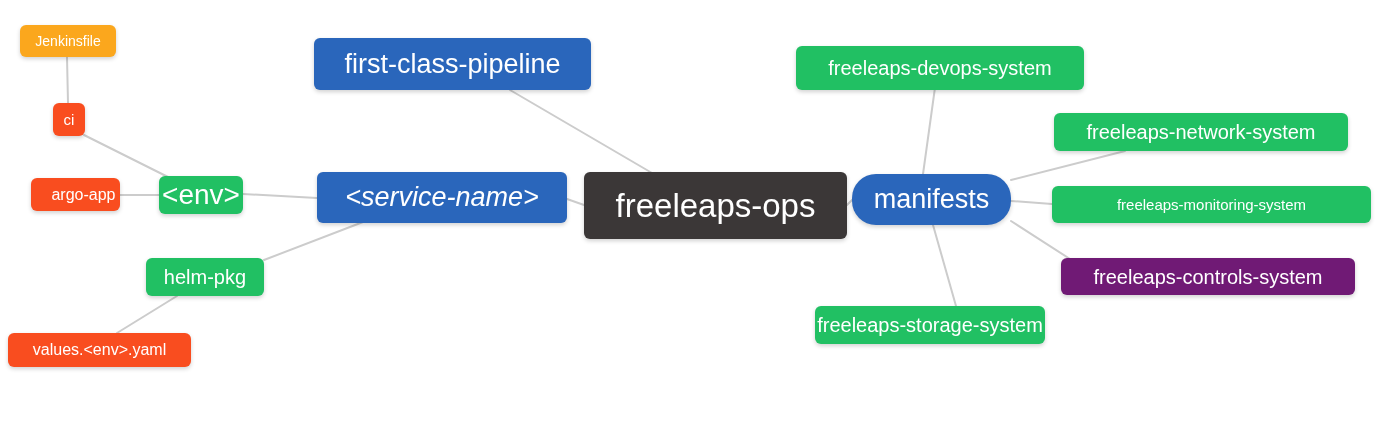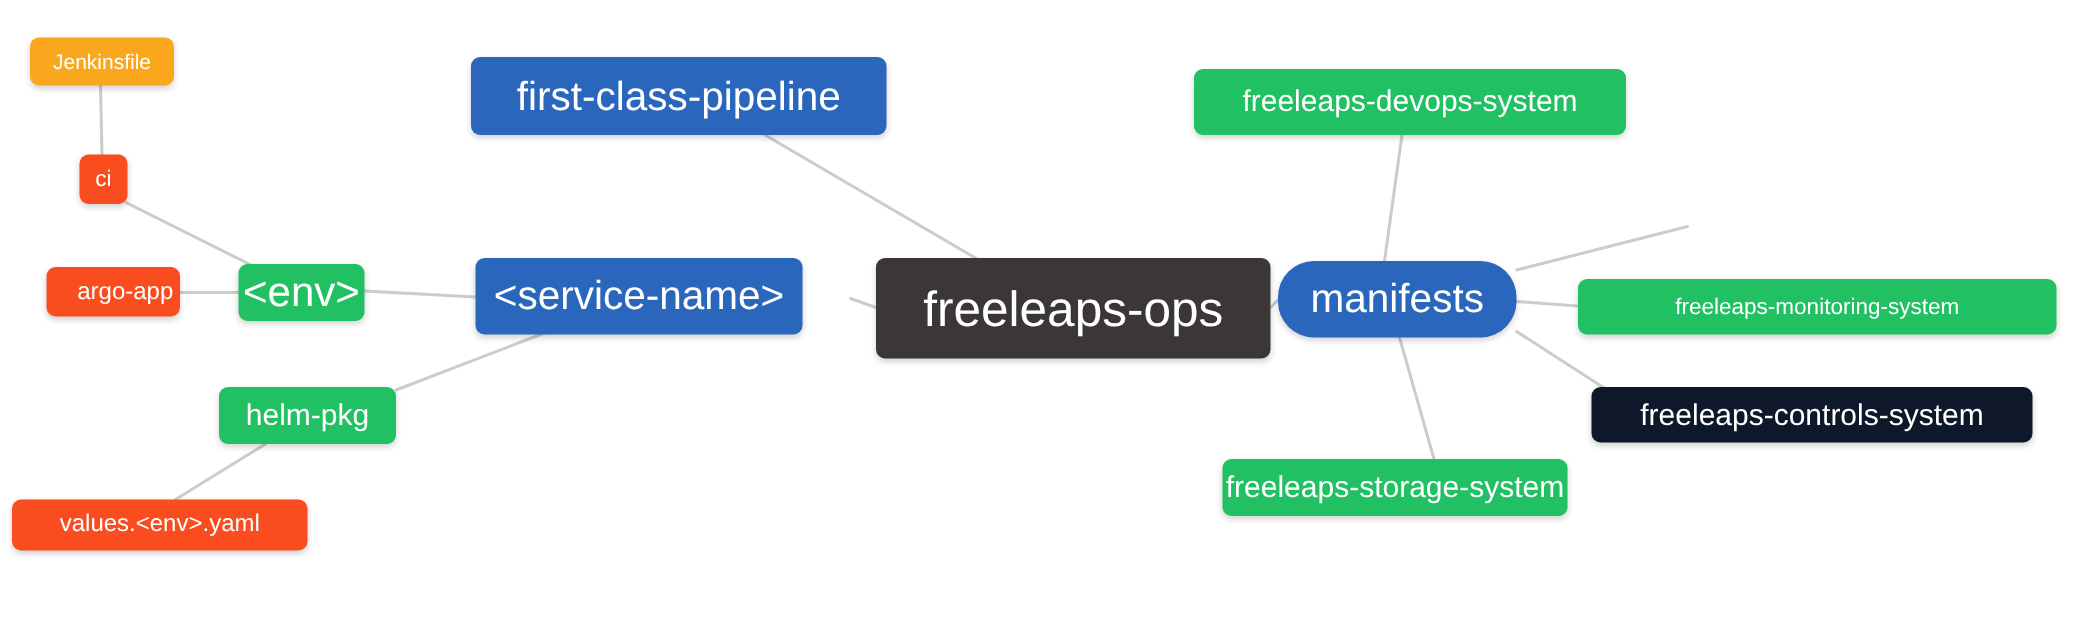--- a/index.html
+++ b/index.html
@@ -50,25 +50,26 @@
       <line x1="847" y1="205" x2="852" y2="200" stroke="#cccccc" stroke-width="2" stroke-linecap="round"></line>
       <line x1="923" y1="174" x2="938" y2="66" stroke="#cccccc" stroke-width="2" stroke-linecap="round"></line>
       <line x1="1011" y1="180" x2="1125" y2="151" stroke="#cccccc" stroke-width="2" stroke-linecap="round"></line>
       <line x1="1011" y1="201" x2="1052" y2="204" stroke="#cccccc" stroke-width="2" stroke-linecap="round"></line>
       <line x1="1011" y1="221" x2="1070" y2="259" stroke="#cccccc" stroke-width="2" stroke-linecap="round"></line>
       <line x1="933" y1="225" x2="956" y2="306" stroke="#cccccc" stroke-width="2" stroke-linecap="round"></line>
     </svg>
 
 <div class="node" style="left: 584px; top: 172px; width: 263px; height: 67px; background: rgb(59, 55, 55); color: rgb(255, 255, 255); font-size: 33px;">freeleaps-ops</div>
     <div class="node" style="left: 314px; top: 38px; width: 277px; height: 52px; background: rgb(42, 102, 187); color: rgb(255, 255, 255); font-size: 27px;">first-class-pipeline</div>
-    <div class="node" style="left: 317px; top: 172px; width: 218px; height: 51px; background: rgb(42, 102, 187); color: rgb(255, 255, 255); font-size: 27px;">&lt;service-name&gt;</div>
+    <div class="node" style="left: 317px; top: 172px; width: 250px; height: 51px; background: rgb(42, 102, 187); color: rgb(255, 255, 255); font-size: 27px; font-style: italic;">&lt;service-name&gt;</div>
     <div class="node" style="left: 852px; top: 174px; width: 159px; height: 51px; background: rgb(42, 102, 187); color: rgb(255, 255, 255); font-size: 27px; border-radius: 24px;">manifests</div>
     <div class="node" style="left: 159px; top: 176px; width: 84px; height: 38px; background: rgb(33, 192, 99); color: rgb(255, 255, 255); font-size: 28px;">&lt;env&gt;</div>
     <div class="node" style="left: 146px; top: 258px; width: 118px; height: 38px; background: rgb(33, 192, 99); color: rgb(255, 255, 255); font-size: 20px;">helm-pkg</div>
     <div class="node" style="left: 53px; top: 103px; width: 32px; height: 33px; background: rgb(249, 77, 31); color: rgb(255, 255, 255); font-size: 15px;">ci</div>
     <div class="node" style="left: 31px; top: 178px; width: 89px; height: 33px; background: rgb(249, 77, 31); color: rgb(255, 255, 255); font-size: 16px; padding-left: 16px;">argo-app</div>
-    <div class="node" style="left: 8px; top: 333px; width: 197px; height: 34px; background: rgb(249, 77, 31); color: rgb(255, 255, 255); font-size: 16px;">values.&lt;env&gt;.yaml</div>
+    <div class="node" style="left: 8px; top: 333px; width: 183px; height: 34px; background: rgb(249, 77, 31); color: rgb(255, 255, 255); font-size: 16px;">values.&lt;env&gt;.yaml</div>
     <div class="node" style="left: 20px; top: 25px; width: 96px; height: 32px; background: rgb(251, 167, 29); color: rgb(255, 255, 255); font-size: 14px;">Jenkinsfile</div>
     <div class="node" style="left: 796px; top: 30px; width: 288px; height: 44px; background: rgb(33, 192, 99); color: rgb(255, 255, 255); font-size: 20px; margin-top: 16px;">freeleaps-devops-system</div>
+    <div class="node" style="left: 1054px; top: 113px; width: 294px; height: 38px; background: rgb(33, 192, 99); color: rgb(255, 255, 255); font-size: 20px;">freeleaps-network-system</div>
     <div class="node" style="left: 1052px; top: 186px; width: 319px; height: 37px; background: rgb(33, 192, 99); color: rgb(255, 255, 255); font-size: 15px;">freeleaps-monitoring-system</div>
-    <div class="node" style="left: 1061px; top: 258px; width: 294px; height: 37px; background: #0f172a; color: rgb(255, 255, 255); font-size: 20px;">freeleaps-controls-system</div>
+    <div class="node" style="left: 1061px; top: 258px; width: 294px; height: 37px; background: #701a75; color: rgb(255, 255, 255); font-size: 20px;">freeleaps-controls-system</div>
     <div class="node" style="left: 815px; top: 306px; width: 230px; height: 38px; background: rgb(33, 192, 99); color: rgb(255, 255, 255); font-size: 20px;">freeleaps-storage-system</div>
   </div>
 
 </body></html>

